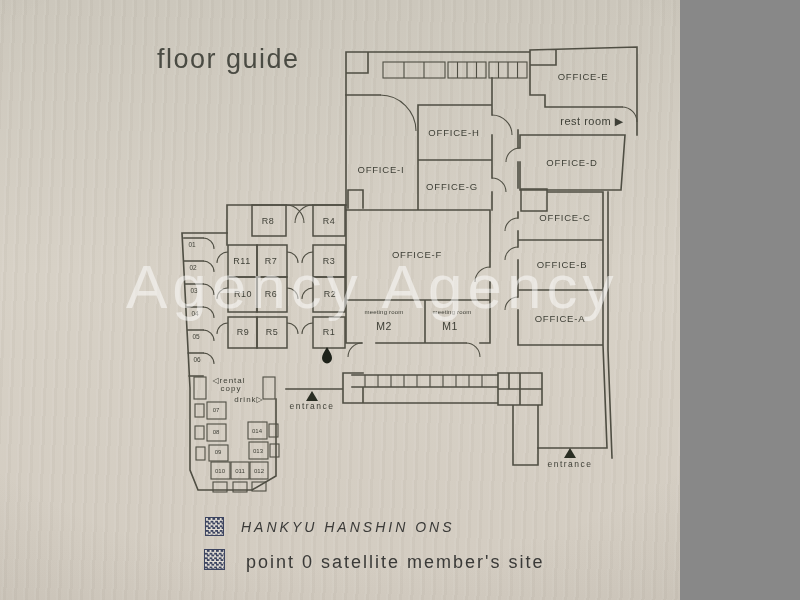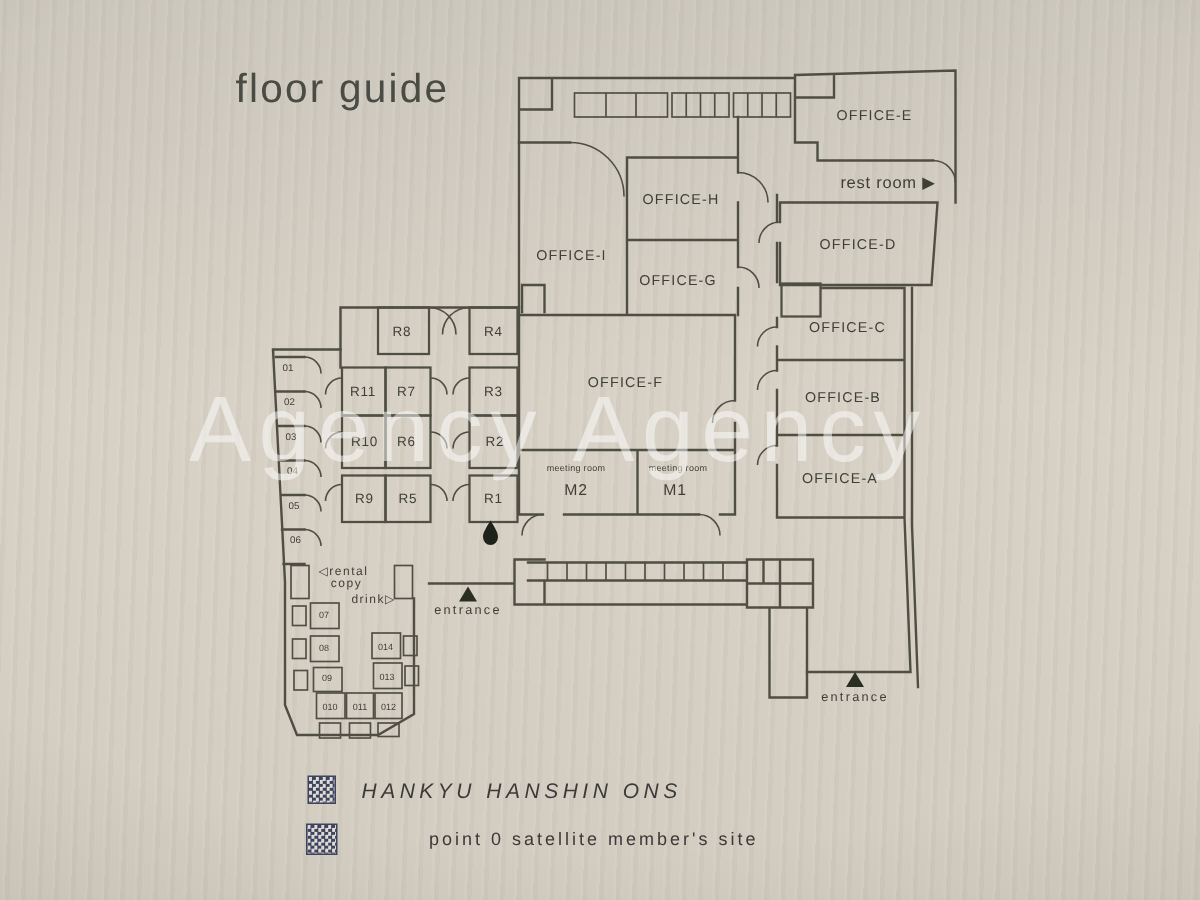--- a/index.html
+++ b/index.html
@@ -1,16 +1,16 @@
 <!DOCTYPE html>
 <html><head>
 <meta charset="utf-8">
 <style>
   html,body{margin:0;padding:0;background:#888;}
-  .stage{position:relative;width:800px;height:600px;overflow:hidden;
+  .stage{position:relative;width:680px;height:600px;overflow:hidden;
          font-family:"Liberation Sans",sans-serif;background:#d2ccc1;}
   .wood{position:absolute;inset:0;
     background:
       repeating-linear-gradient(92deg, rgba(255,255,255,0.05) 0 2px, rgba(120,110,95,0.05) 2px 5px, rgba(255,255,255,0.0) 5px 11px),
       linear-gradient(180deg,#ccc7bc 0%,#d7d1c6 45%,#d3ccc1 100%);}
   .vignette{position:absolute;inset:0;pointer-events:none;
     background:radial-gradient(125% 95% at 50% 42%, rgba(0,0,0,0) 55%, rgba(55,50,40,0.14) 100%);}
   .title{position:absolute;left:157px;top:44px;font-size:27px;color:#4a4b43;letter-spacing:1.5px;}
   .watermark{position:absolute;left:126px;top:251px;font-size:62px;font-weight:400;
     color:rgba(255,255,255,0.5);letter-spacing:5px;white-space:nowrap;pointer-events:none;z-index:5;}
@@ -30,21 +30,21 @@
   .amenity-label{font-size:8px;letter-spacing:1px;}
   .rest-label{font-size:11px;letter-spacing:0.5px;}
   .entr-label{font-size:8.5px;letter-spacing:1.5px;}
   .qr{position:absolute;z-index:3;box-sizing:border-box;border:1.5px solid #3c4460;
       background:repeating-conic-gradient(#3c4460 0% 25%, rgba(255,255,255,0.3) 0% 50%);
       background-size:4.6px 4.6px;}
   .qr1{left:205px;top:517px;width:19px;height:19px;}
   .qr2{left:204px;top:549px;width:21px;height:21px;}
   .qr-label{position:absolute;z-index:3;color:#3a3a38;font-weight:500;}
   .qr-label1{left:241px;top:519px;font-size:14px;letter-spacing:3px;font-style:italic;}
-  .qr-label2{left:246px;top:552px;font-size:12px;letter-spacing:2px;margin-left:40px;}
+  .qr-label2{left:246px;top:552px;font-size:18px;letter-spacing:2px;}
 </style>
 </head>
 <body>
 
 <div class="stage">
   <div class="wood"></div>
 
   <div class="title">floor guide</div>
 
   <svg class="plan" width="800" height="600" viewBox="0 0 800 600">

